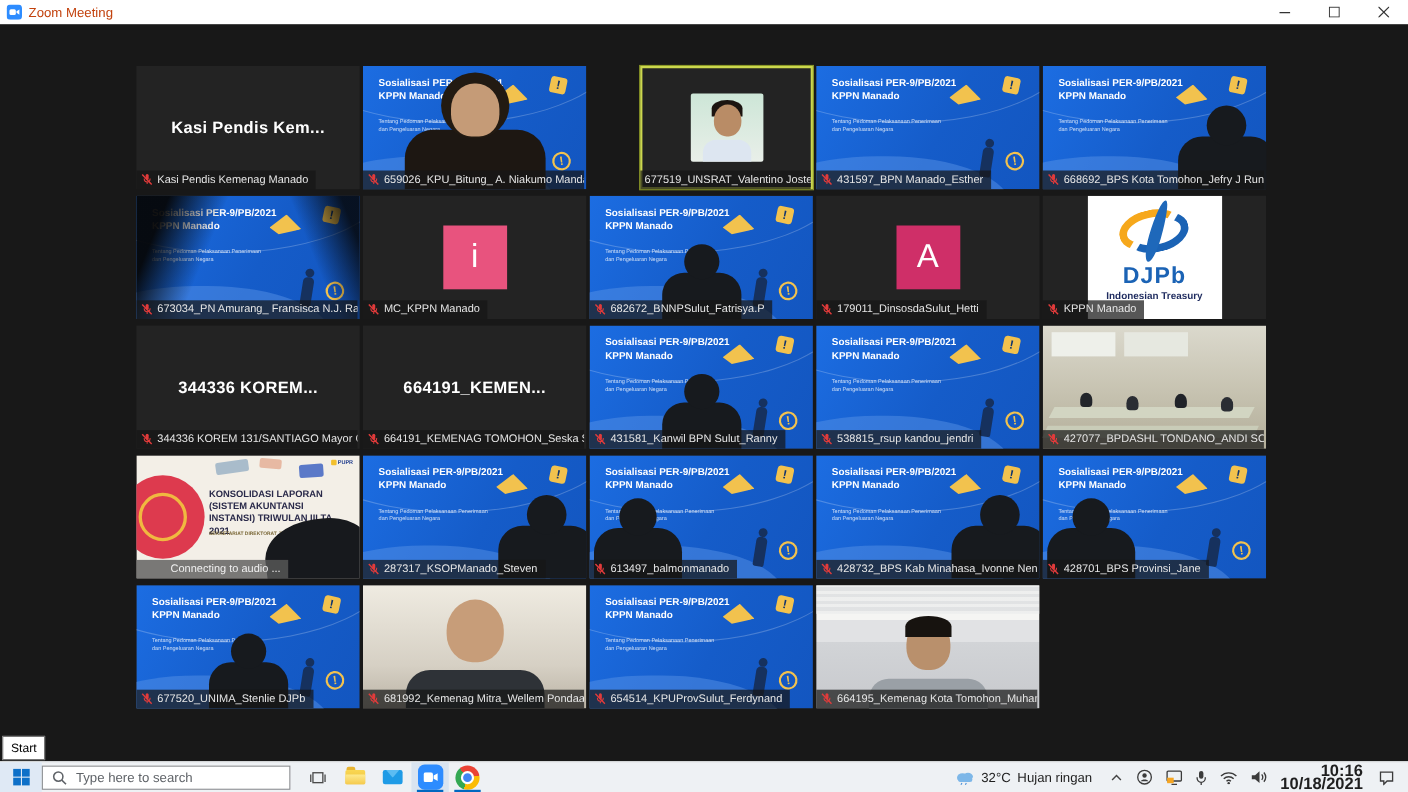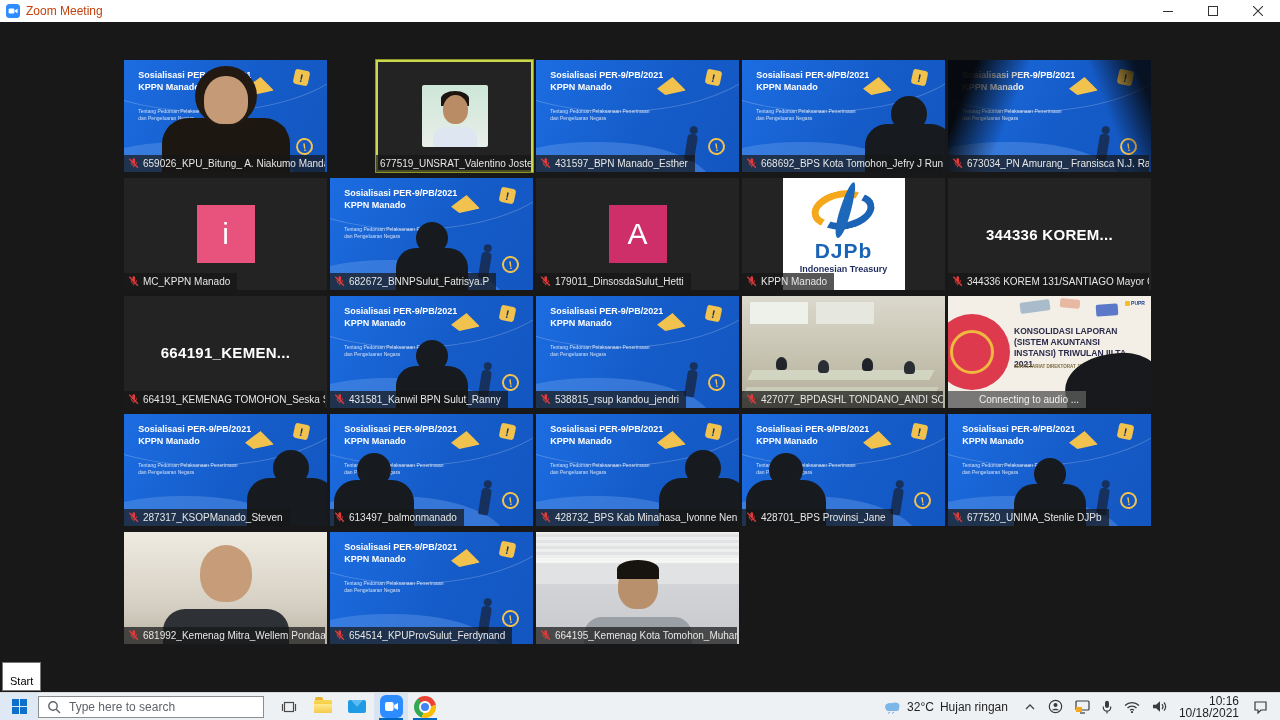--- a/index.html
+++ b/index.html
@@ -99,21 +99,21 @@
   .poa-head { position:absolute; left:50%; top:13px; transform:translateX(-50%); width:52px; height:57px; background:#c79d79; border-radius:50% 50% 45% 45%; }
   .poa-body { position:absolute; left:50%; bottom:0; transform:translateX(-50%); width:126px; height:35px; background:#2e3237; border-radius:22px 22px 0 0; }
 
   .po-b-bg { position:absolute; inset:0; background:linear-gradient(#f5f5f3 0%,#f5f5f3 28%,#e1e2e4 28%,#e1e2e4 46%,#d2d4d7 46%,#c7c9cd 100%); }
   .pob-blinds { position:absolute; top:0; left:0; width:100%; height:26px; background:repeating-linear-gradient(0deg,#eceded 0 3px,#dcdee0 3px 6px); opacity:.8; }
   .pob-head { position:absolute; left:50%; top:32px; transform:translateX(-50%); width:40px; height:45px; background:#b9906c; border-radius:48% 48% 44% 44%; }
   .pob-head::before { content:""; position:absolute; left:-1px; top:-4px; width:42px; height:19px; background:#17130f; border-radius:50% 50% 0 0; }
   .pob-body { position:absolute; left:50%; bottom:0; transform:translateX(-50%); width:108px; height:27px; background:#9aa0a6; border-radius:18px 18px 0 0; }
 
   
-  .start-tip { position:absolute; left:2px; bottom:29px; background:#ffffff; border:1px solid #767676; color:#000; font-size:11px; padding:12px 7px 3px; z-index:60; }
+  .start-tip { position:absolute; left:2px; bottom:29px; background:#ffffff; border:1px solid #767676; color:#000; font-size:11px; padding:5px 7px 3px; z-index:60; }
 
   
   .taskbar { position:absolute; left:0; bottom:0; width:1280px; height:28px; background:#eef1f4; border-top:1px solid #d9dbdd; display:flex; align-items:center; z-index:55; }
   .start-btn { width:38px; height:100%; display:flex; align-items:center; justify-content:center; background:#dfe9f5; }
   .win-logo { display:grid; grid-template-columns:7px 7px; grid-template-rows:7px 7px; gap:1px; }
   .win-logo span { background:#0e70c8; }
   .search-box { width:226px; height:22px; background:#fff; border:1px solid #8a8d91; display:flex; align-items:center; gap:8px; padding:0 8px; }
   .search-box span { font-size:12px; color:#5f6368; white-space:nowrap; }
   .tb-icon { width:34px; height:100%; display:flex; align-items:center; justify-content:center; position:relative; }
   .tb-icon.active-app { background:#d9e4f0; }
@@ -124,21 +124,21 @@
   .icon-mail { width:18px; height:13px; background:#1f9be6; border-radius:2px; position:relative; overflow:hidden; }
   .icon-mail::before { content:""; position:absolute; left:-2px; top:-6px; width:22px; height:13px; background:#5cbcf2; clip-path:polygon(0 0,100% 0,50% 100%); }
   .icon-zoom { width:23px; height:23px; background:#2d8cff; border-radius:6px; display:flex; align-items:center; justify-content:center; }
   .icon-chrome { width:22px; height:22px; border-radius:50%; background:conic-gradient(from -40deg,#ea4335 0 33%,#fbbc05 33% 66%,#34a853 66% 100%); position:relative; }
   .icon-chrome::after { content:""; position:absolute; left:50%; top:50%; transform:translate(-50%,-50%); width:8px; height:8px; border-radius:50%; background:#4285f4; border:2.5px solid #fff; }
 
   .tray { margin-left:auto; display:flex; align-items:center; height:100%; }
   .weather { display:flex; align-items:center; gap:6px; padding:0 10px; height:100%; }
   .weather .wtxt { font-size:12px; color:#1f1f1f; white-space:nowrap; }
   .tray-ic { padding:0 6px; height:100%; display:flex; align-items:center; }
-  .clock { text-align:right; font-size:12px; color:#1f1f1f; line-height:12px; padding:0 8px 0 6px; }
+  .clock { text-align:right; font-size:15px; color:#1f1f1f; line-height:12px; padding:0 8px 0 6px;font-weight:bold; }
   .action-center { padding:0 12px 0 6px; height:100%; display:flex; align-items:center; }
 </style>
 </head>
 <body>
 
 <div class="titlebar">
   <svg class="tb-app-icon" viewBox="0 0 14 14">
       <rect width="14" height="14" rx="3.5" fill="#2d8cff"></rect>
       <rect x="2.6" y="4.4" width="5.8" height="5.2" rx="1.4" fill="#fff"></rect>
       <path d="M9 6.3 11.6 4.7v4.6L9 7.7z" fill="#fff"></path>
@@ -159,20 +159,32 @@
         <svg width="10" height="10">
           <line x1="0" y1="0" x2="10" y2="10" stroke="#333" stroke-width="1.1"></line>
           <line x1="10" y1="0" x2="0" y2="10" stroke="#333" stroke-width="1.1"></line>
         </svg>
       </div>
   </div>
 </div>
 
 <div class="main">
   <div class="grid" id="grid">
+      <div class="tile">
+        <div class="center-name">Kasi Pendis Kem...</div>
+        <div class="nameplate">
+          <svg width="11" height="11" viewBox="0 0 12 12">
+            <path d="M4.8 1.8a1.5 1.5 0 0 1 3 0v2.9a1.5 1.5 0 0 1-3 0z" fill="#e23b3b"></path>
+            <path d="M3.4 4.6v.6a2.9 2.9 0 0 0 5.8 0v-.6" stroke="#e23b3b" stroke-width="1" fill="none"></path>
+            <line x1="6.3" y1="8.2" x2="6.3" y2="10.2" stroke="#e23b3b" stroke-width="1"></line>
+            <line x1="1.4" y1="0.8" x2="10.8" y2="10.6" stroke="#e23b3b" stroke-width="1.4"></line>
+          </svg>
+          <span>Kasi Pendis Kemenag Manado</span>
+        </div>
+      </div>
       <div class="tile">
         <div class="slide-bg">
           <div class="slide-title">Sosialisasi PER-9/PB/2021 KPPN Manado</div>
           <div class="slide-sub">Tentang Pedoman Pelaksanaan Penerimaan dan Pengeluaran Negara</div>
           <div class="art-exc1">!</div>
           <div class="art-mega"></div>
           <div class="art-fig"></div>
           <div class="art-exc2">!</div>
         </div>
         <div class="person p-large"></div>

